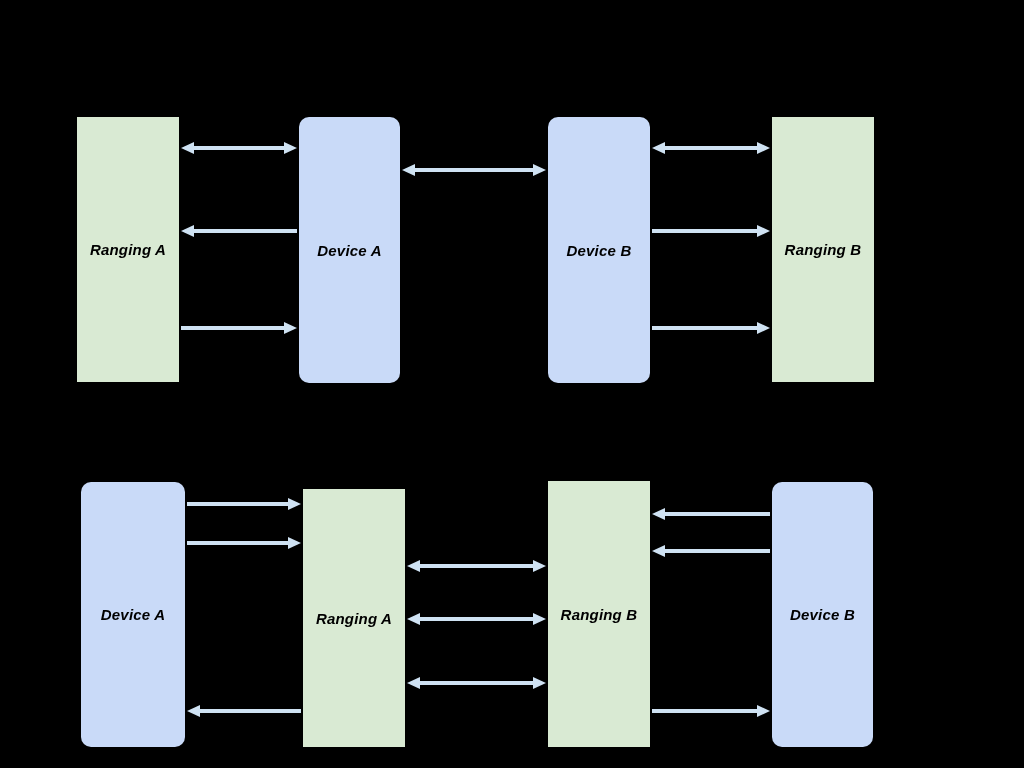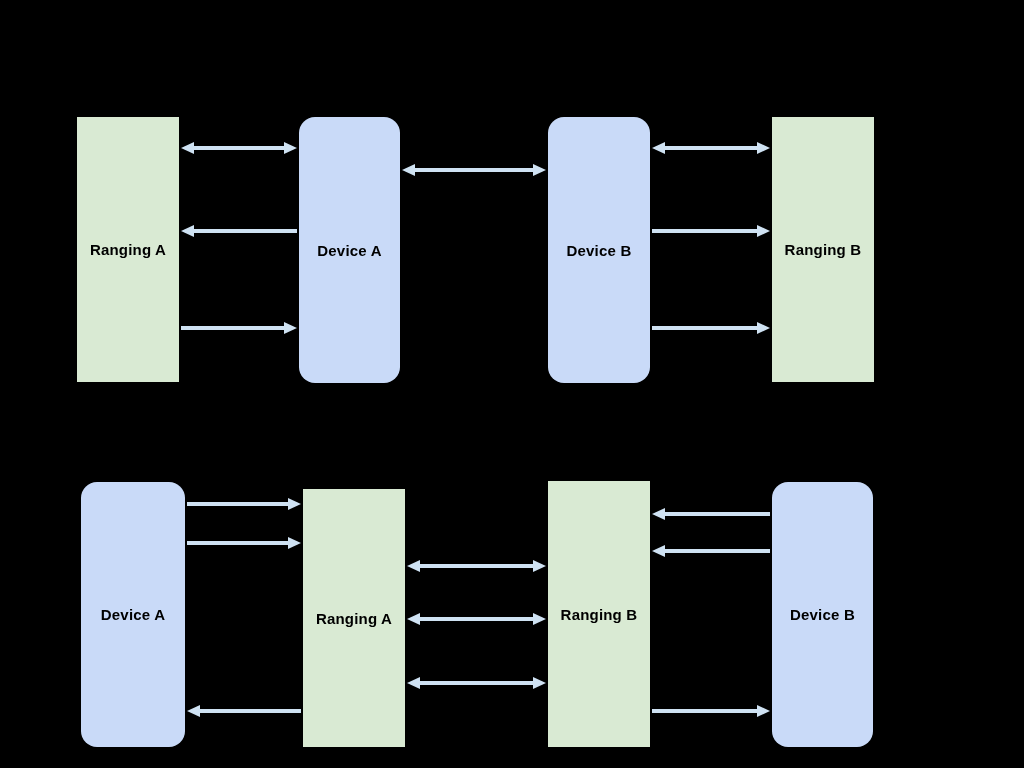--- a/index.html
+++ b/index.html
@@ -8,31 +8,31 @@
     background: #000;
   }
   #canvas {
     position: relative;
     width: 1024px;
     height: 768px;
     background: var(--bg, #000);
     overflow: hidden;
     font-family: "Liberation Sans", sans-serif;
   }
-  .diagram { position: absolute; inset: 0; }
+  .diagram { position: absolute; inset: 0; font-style: italic; }
   .box {
     position: absolute;
     display: flex;
     align-items: center;
     justify-content: center;
     box-sizing: border-box;
   }
   .box.device {
     background: var(--device-fill);
-    border-radius: 16px;
+    border-radius: 10px;
   }
   .box.ranging {
     background: var(--ranging-fill);
   }
   .box-label {
     color: var(--label-color);
     font-weight: bold;
     font-size: 15px;
     letter-spacing: 0.2px;
     white-space: nowrap;

